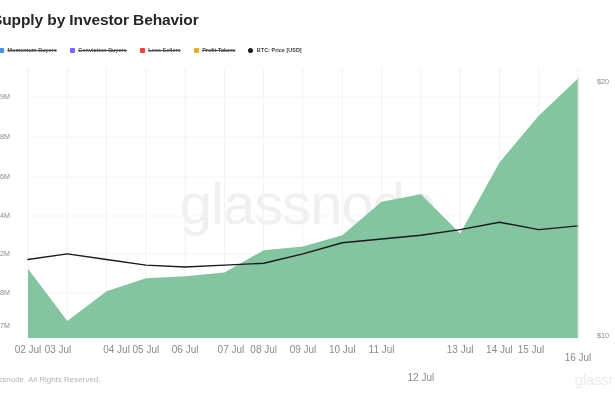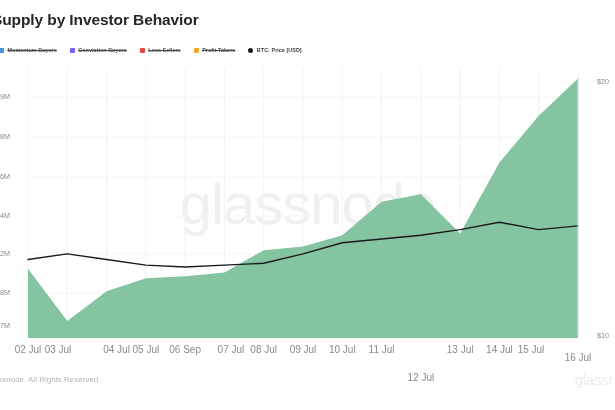--- a/index.html
+++ b/index.html
@@ -208,21 +208,21 @@
     <div class="ytick-left" style="top: 211px;">7.4M</div>
     <div class="ytick-left" style="top: 249px;">7.2M</div>
     <div class="ytick-left" style="top: 288px;">6.8M</div>
     <div class="ytick-left" style="top: 321px;">6.7M</div>
     <div class="ytick-right" style="top: 77px;">$20</div>
     <div class="ytick-right" style="top: 331px;">$10</div>
     <div class="xtick" style="left: 28px;">02 Jul</div>
     <div class="xtick" style="left: 58px;">03 Jul</div>
     <div class="xtick" style="left: 106.571px; padding-left: 20px;">04 Jul</div>
     <div class="xtick" style="left: 145.857px;">05 Jul</div>
-    <div class="xtick" style="left: 185.143px;">06 Sep</div>
+    <div class="xtick" style="left: 185.143px;">06 Jul</div>
     <div class="xtick" style="left: 224.429px; padding-left: 13px;">07 Jul</div>
     <div class="xtick" style="left: 263.714px;">08 Jul</div>
     <div class="xtick" style="left: 303px;">09 Jul</div>
     <div class="xtick" style="left: 342.286px;">10 Jul</div>
     <div class="xtick" style="left: 381.571px;">11 Jul</div>
     <div class="xtick" style="left: 420.857px; margin-top: 28px;">12 Jul</div>
     <div class="xtick" style="left: 460.143px;">13 Jul</div>
     <div class="xtick" style="left: 499.429px;">14 Jul</div>
     <div class="xtick" style="left: 531px; text-align: center;">15 Jul</div>
     <div class="xtick" style="left: 578px; margin-top: 8px;">16 Jul</div>

